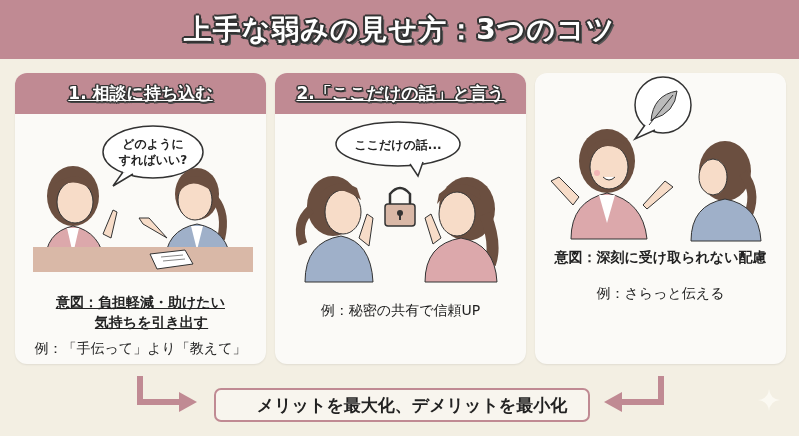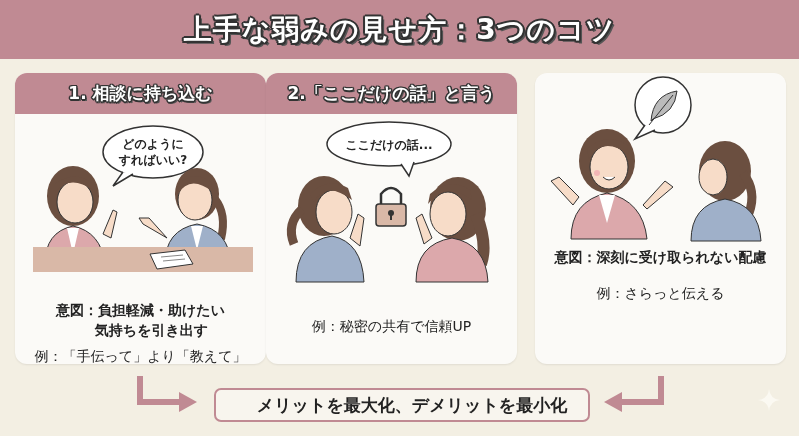--- a/index.html
+++ b/index.html
@@ -3,21 +3,21 @@
 <meta charset="utf-8">
 <style>
   html,body{margin:0;padding:0;}
   body{width:799px;height:436px;background:#f3efe3;font-family:"DejaVu Sans","Liberation Sans",sans-serif;position:relative;overflow:hidden;}
   .title-bar{position:absolute;left:0;top:0;width:799px;height:59px;background:#c08a93;display:flex;align-items:center;justify-content:center;}
   .title-bar span{font-size:28px;font-weight:bold;color:#fff;letter-spacing:1px;
     text-shadow:-2px 0 #333,2px 0 #333,0 -2px #333,0 2px #333,-1.5px -1.5px #333,1.5px 1.5px #333,-1.5px 1.5px #333,1.5px -1.5px #333,3px 3px 0 #555;}
   .panel{position:absolute;top:73px;width:251px;height:291px;background:#fbfaf7;border-radius:12px;overflow:hidden;box-shadow:0 1px 2px rgba(0,0,0,0.08);}
   .panel-header{height:41px;background:#c08a93;display:flex;align-items:center;justify-content:center;}
   .panel-header span{font-size:17px;font-weight:bold;color:#fff;
-    text-shadow:-1.5px 0 #333,1.5px 0 #333,0 -1.5px #333,0 1.5px #333,-1px -1px #333,1px 1px #333,-1px 1px #333,1px -1px #333,2px 2px 0 #555;}
+    text-shadow:-1.5px 0 #333,1.5px 0 #333,0 -1.5px #333,0 1.5px #333,-1px -1px #333,1px 1px #333,-1px 1px #333,1px -1px #333,2px 2px 0 #555;text-decoration:underline;}
   .illus{position:relative;height:170px;}
   .illus svg{position:absolute;left:0;top:0;}
   .intent{text-align:center;font-size:14px;font-weight:bold;color:#222;line-height:20px;}
   .example{text-align:center;font-size:14px;color:#222;margin-top:10px;}
   .bottom-box{position:absolute;left:214px;top:388px;width:376px;height:34px;border:2px solid #c08a93;border-radius:7px;background:#f8f5ee;display:flex;align-items:center;justify-content:center;box-sizing:border-box;padding-left:20px;}
   .bottom-box span{font-size:17px;font-weight:bold;color:#222;}
   .arrow{position:absolute;}
   .sparkle{position:absolute;left:757px;top:388px;}
 </style>
 </head>
@@ -57,28 +57,28 @@
       <path d="M152 124 L128 110 L124 104 L134 104Z" fill="#f7dcc8" stroke="#333" stroke-width="1"></path>
 
       <rect x="18" y="133" width="220" height="25" fill="#d9b8a7"></rect>
       <g>
         <path d="M135 140 L170 136 L178 150 L142 155Z" fill="#fff" stroke="#333" stroke-width="1"></path>
         <line x1="146" y1="143" x2="168" y2="141" stroke="#888" stroke-width="1"></line>
         <line x1="148" y1="147" x2="170" y2="145" stroke="#888" stroke-width="1"></line>
       </g>
     </svg>
   </div>
-  <div class="intent" style="margin-top:16px;">
+  <div class="intent" style="margin-top:8px;text-decoration:underline;">
     <div>意図：負担軽減・助けたい</div>
     <div style="padding-left:22px;">気持ちを引き出す</div>
   </div>
   <div class="example" style="margin-top:8px;">例：「手伝って」より「教えて」</div>
 </div>
 
-<div class="panel" style="left:266px;">
+<div class="panel" style="left:275px;">
   <div class="panel-header">
     <span>2.「ここだけの話」と言う</span>
   </div>
   <div class="illus">
     <svg width="251" height="170" viewBox="0 0 251 170">
       <g>
         <ellipse cx="123" cy="30" rx="62" ry="22" fill="#fff" stroke="#333" stroke-width="1.5"></ellipse>
         <path d="M135 50 L143 62 L148 48" fill="#fff" stroke="#333" stroke-width="1.5"></path>
         <text x="123" y="35" font-size="12" font-weight="bold" text-anchor="middle" fill="#222" font-family="DejaVu Sans, sans-serif">ここだけの話...</text>
       </g>
@@ -98,21 +98,21 @@
       </g>
 
       <ellipse cx="192" cy="95" rx="28" ry="32" fill="#6b4f40"></ellipse>
       <path d="M210 100 Q222 130 215 150" stroke="#6b4f40" stroke-width="12" fill="none"></path>
       <ellipse cx="182" cy="100" rx="18" ry="22" fill="#f7dcc8" stroke="#333" stroke-width="1"></ellipse>
       <path d="M162 90 Q180 66 206 86 L204 76 Q184 62 164 80Z" fill="#6b4f40"></path>
       <path d="M150 168 Q150 130 186 124 Q220 130 222 168Z" fill="#dca8ab" stroke="#333" stroke-width="1"></path>
       <path d="M158 130 L150 104 L156 100 L166 124Z" fill="#f7dcc8" stroke="#333" stroke-width="1"></path>
     </svg>
   </div>
-  <div class="example" style="margin-top:34px;">例：秘密の共有で信頼UP</div>
+  <div class="example" style="margin-top:18px;">例：秘密の共有で信頼UP</div>
 </div>
 
 <div class="panel" style="left:535px;">
   <div class="illus">
     <svg width="251" height="170" viewBox="0 0 251 170">
       <g>
         <circle cx="128" cy="32" r="28" fill="#fff" stroke="#333" stroke-width="1.5"></circle>
         <path d="M110 52 L100 66 L120 57" fill="#fff" stroke="#333" stroke-width="1.5"></path>
       </g>
       <g>

